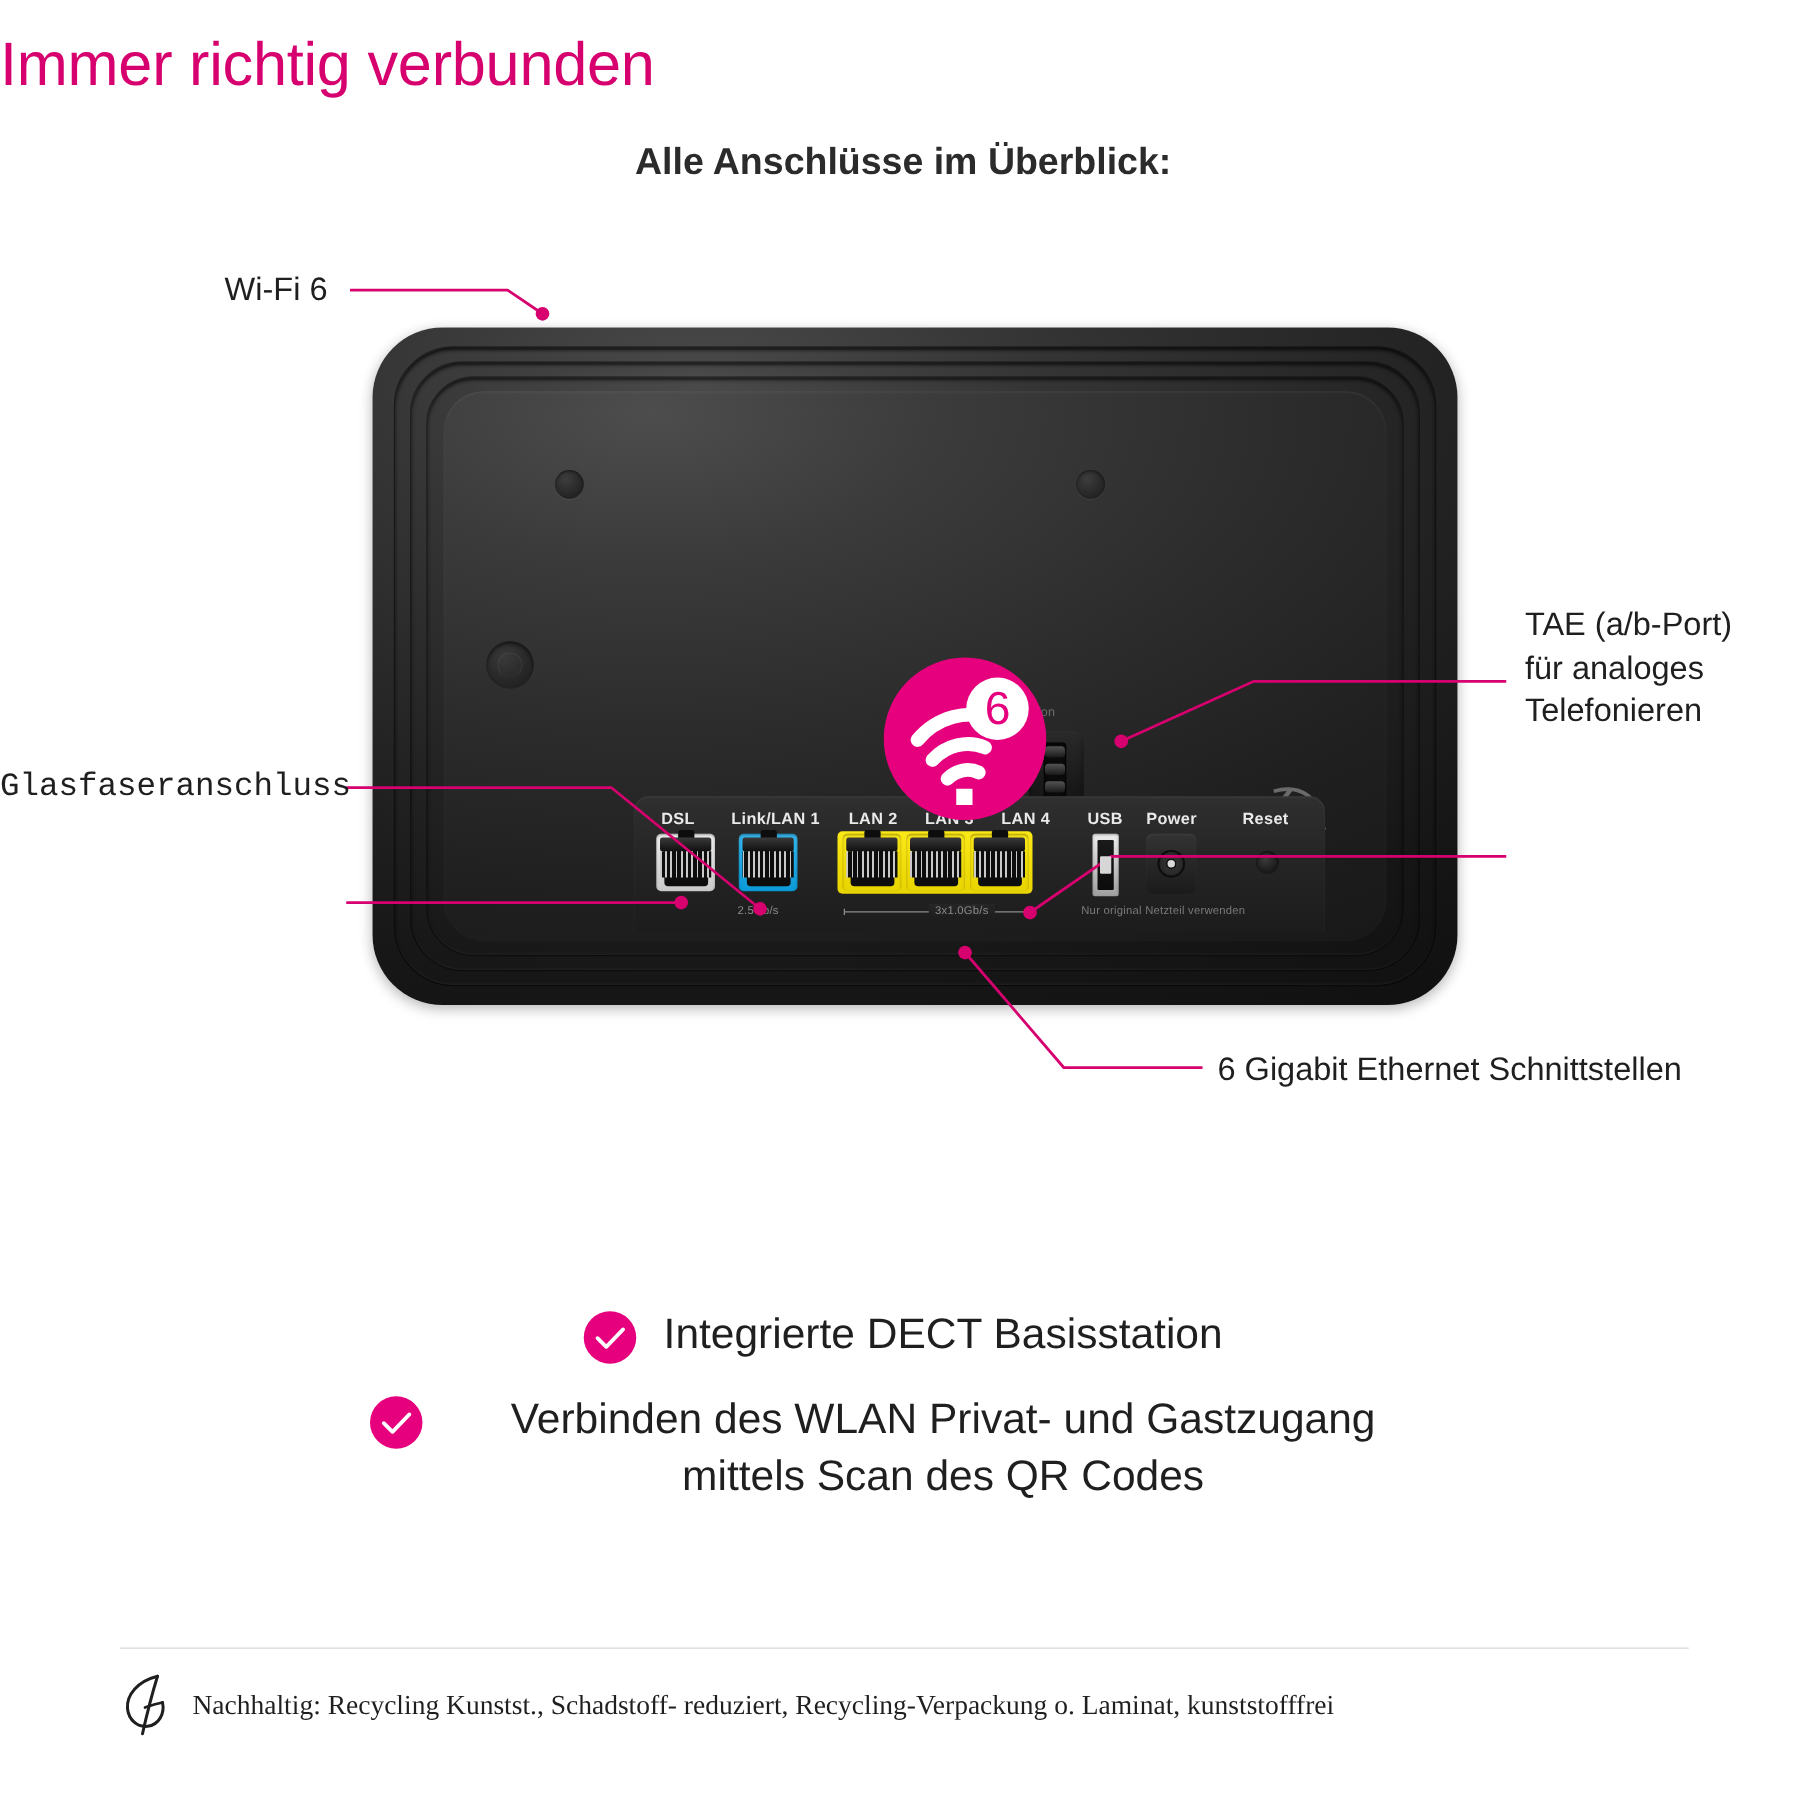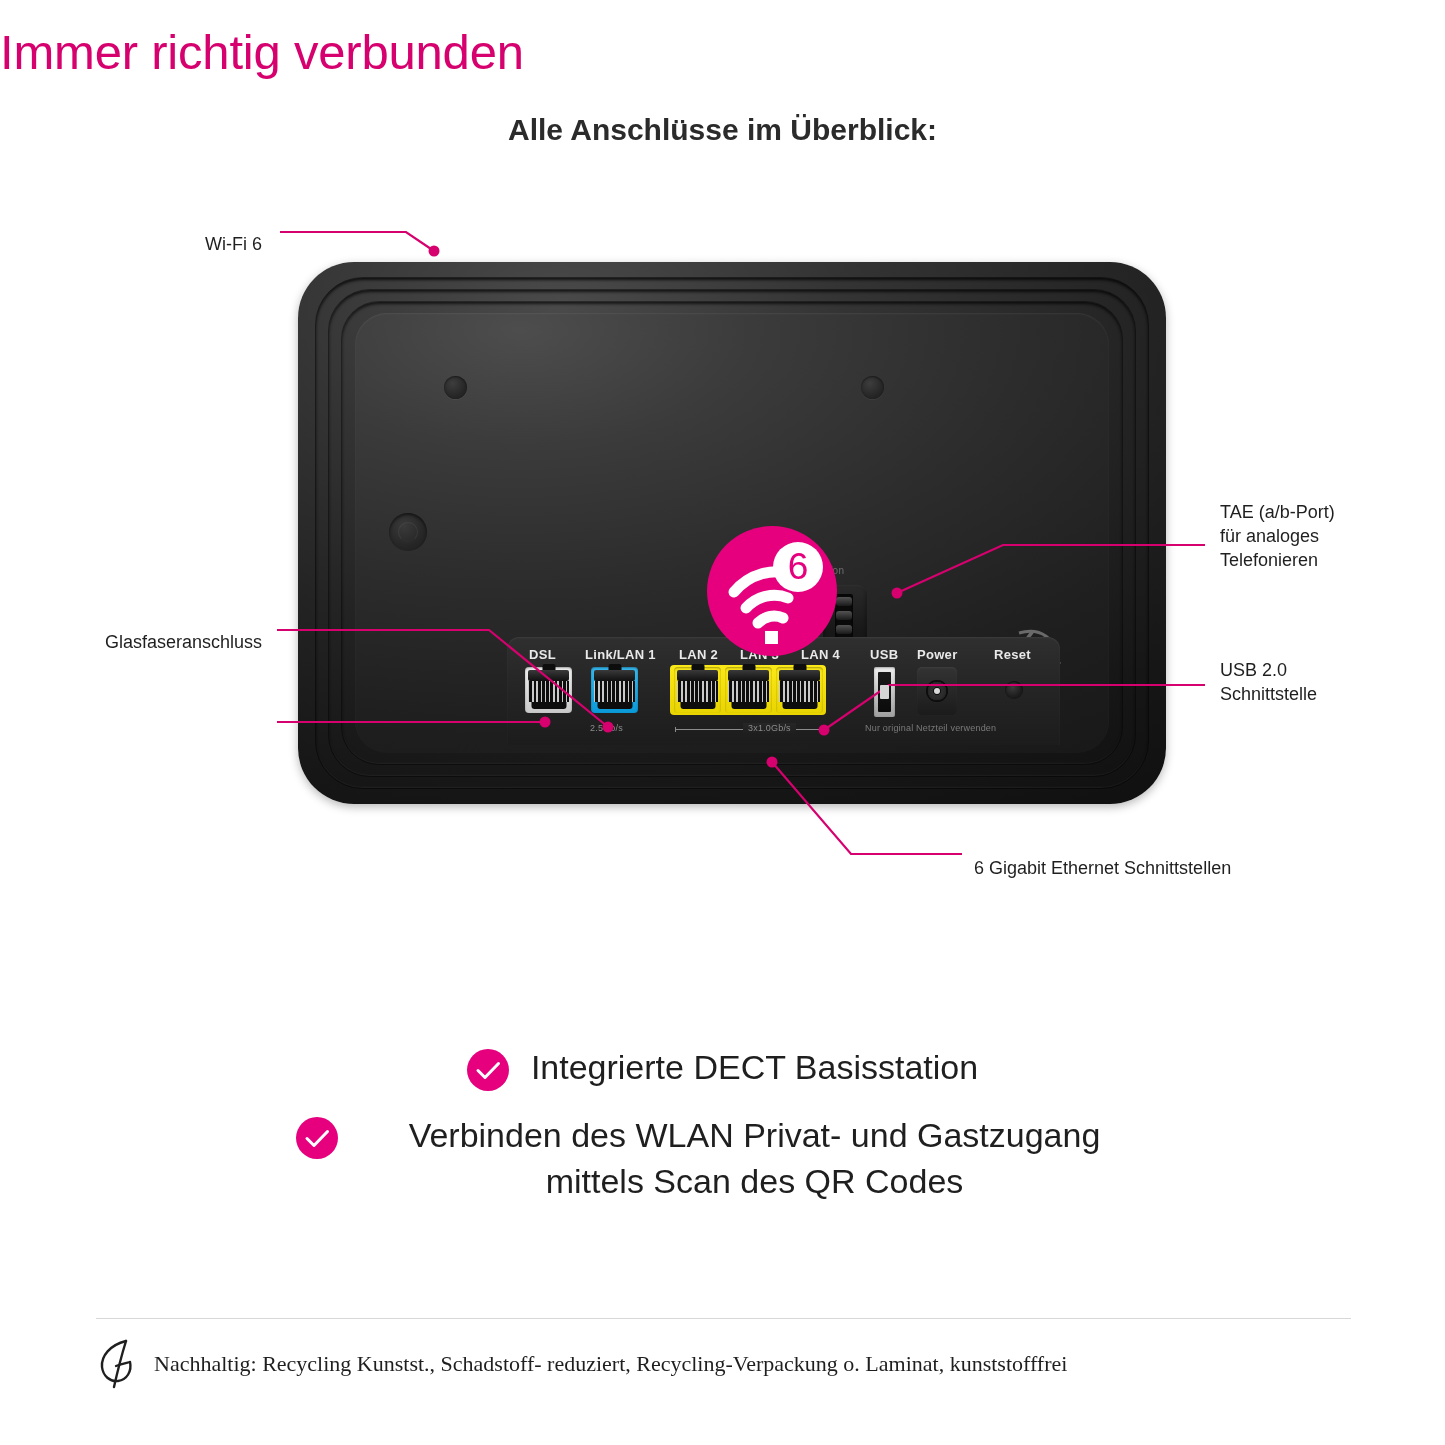--- a/index.html
+++ b/index.html
@@ -348,25 +348,24 @@
     width: 130px;
     height: 130px;
     border-radius: 50%;
     background: #e6007e;
   }
   .wifi-badge svg { display: block; }
 
   
   .callout-text {
     position: absolute;
-    font-size: 18px;
+    font-size: 26px;
     line-height: 1.33;
     color: #1f1f1f;
     white-space: pre-line;
-    margin-top: 19px;
   }
   .callout-left { text-align: right; }
   .callout-right { text-align: left; }
 
   .leader {
     position: absolute;
     pointer-events: none;
     overflow: visible;
   }
   .leader path {
@@ -576,29 +575,27 @@
 
     <path d="M1205 685 L889 685 L824 730"></path>
     <circle cx="824" cy="730" r="5.5"></circle>
 
     <path d="M962 854 L851 854 L772 762"></path>
     <circle cx="772" cy="762" r="5.5"></circle>
   </svg>
 
   <div class="callout-text callout-left" style="left:0; top:214px; width:262px;">Wi-Fi 6</div>
 
-  <div class="callout-text callout-left" style="left:0; top:612px; width:262px;">Glasfaseranschluss</div>
+  <div class="callout-text callout-left" style="left:0; top:612px; width:262px;font-family:Liberation Mono, monospace;">Glasfaseranschluss</div>
 
 
   <div class="callout-text callout-right" style="left:1220px; top:482px; width:230px;">TAE (a/b-Port)
 für analoges
 Telefonieren</div>
 
-  <div class="callout-text callout-right" style="left:1220px; top:640px; width:225px;">USB 2.0
-Schnittstelle</div>
 
   <div class="callout-text callout-right" style="left:974px; top:838px; width:470px;">6 Gigabit Ethernet Schnittstellen</div>
 
   <div class="features">
 
     <div class="feature-row">
       <div class="check">
         <svg width="42" height="42" viewBox="0 0 42 42" aria-hidden="true">
           <path d="M11 21.5 L18 28.5 L31.5 14.5" fill="none" stroke="#ffffff" stroke-width="3" stroke-linecap="round" stroke-linejoin="round"></path>
         </svg>

